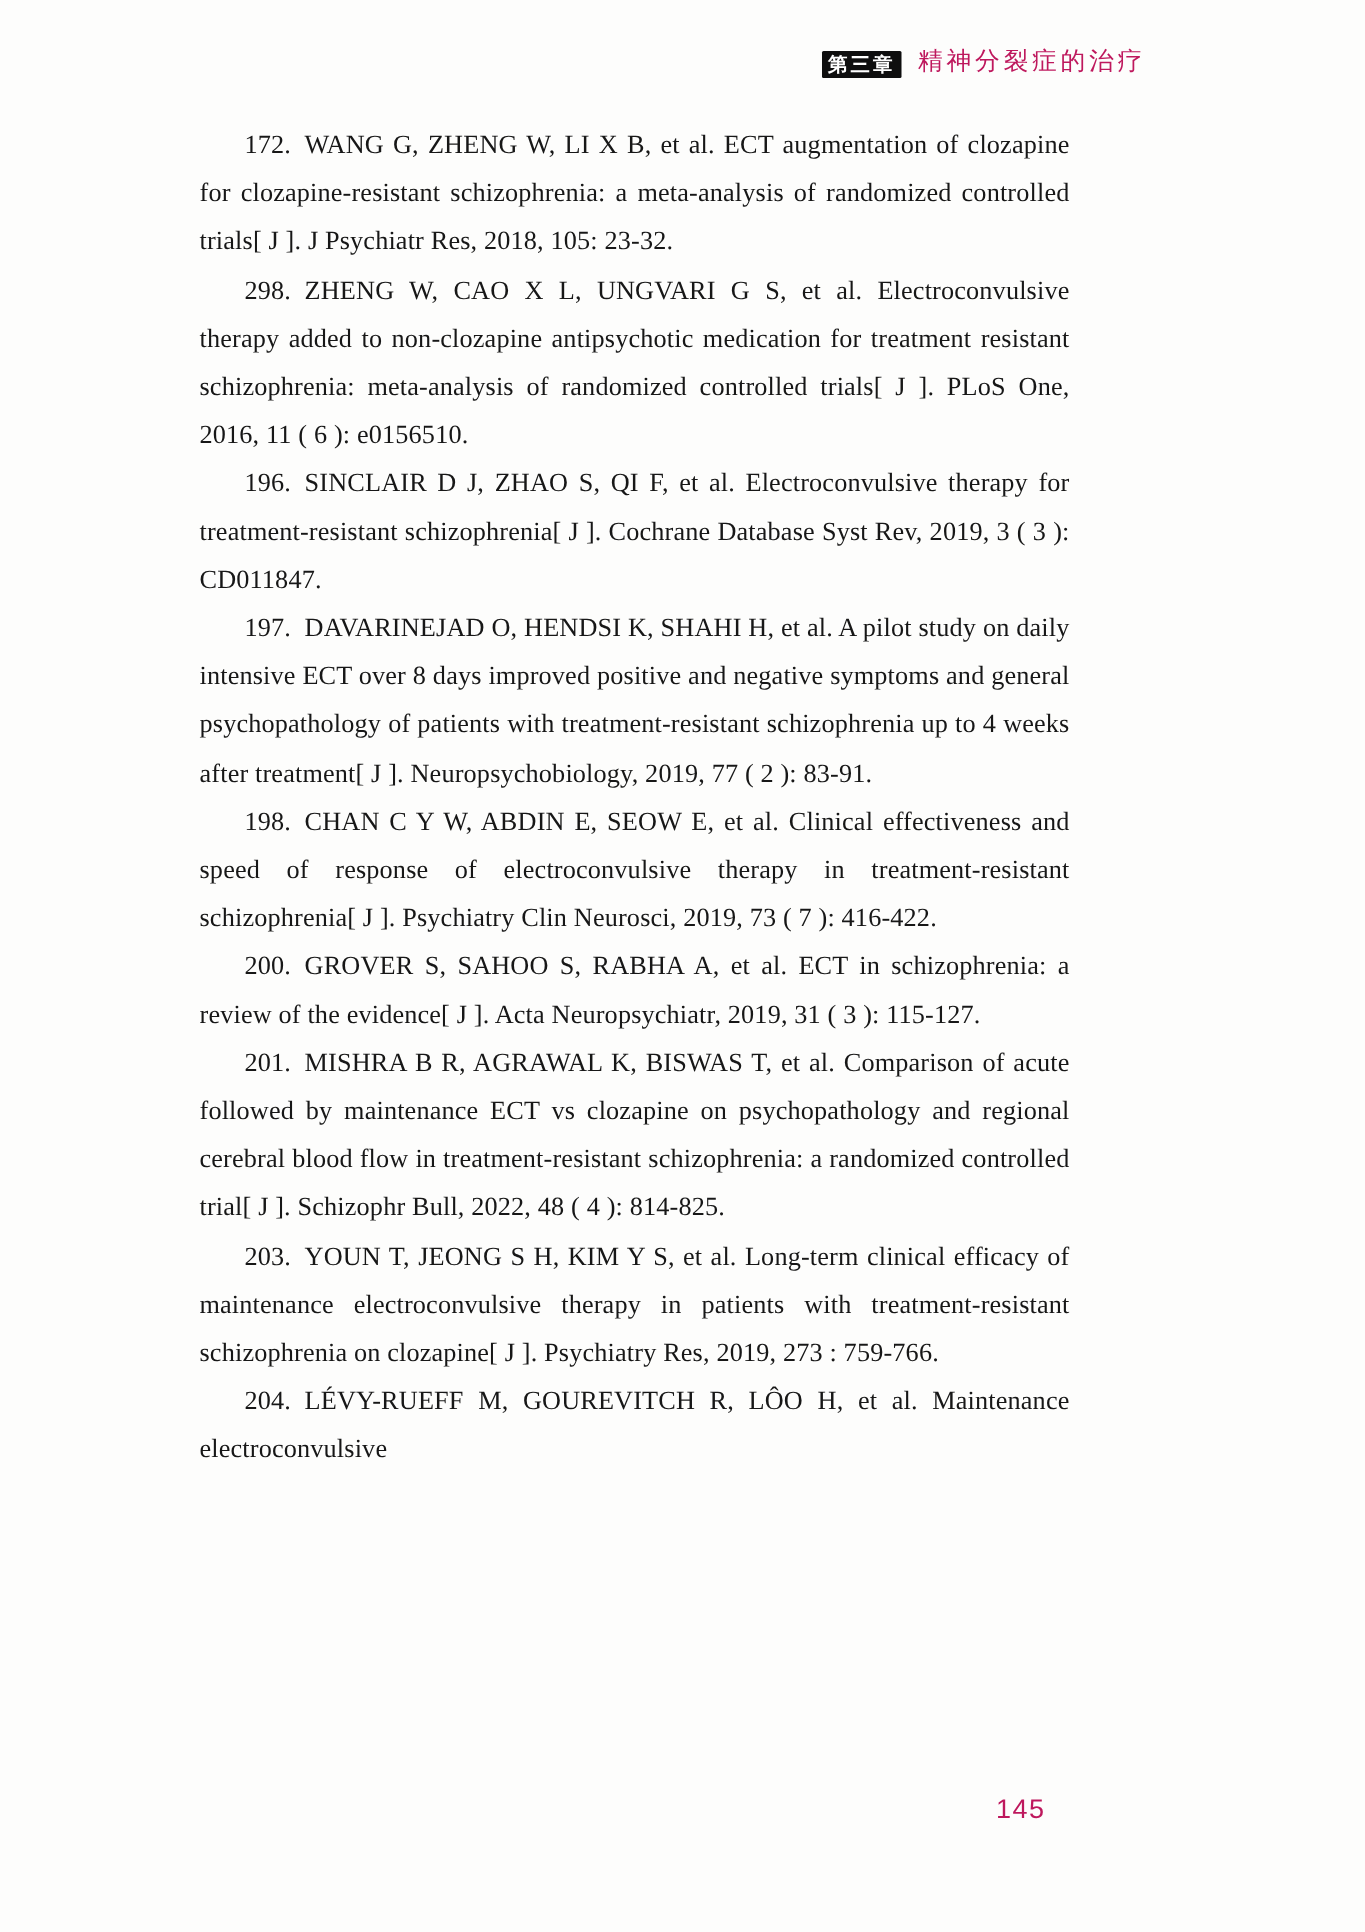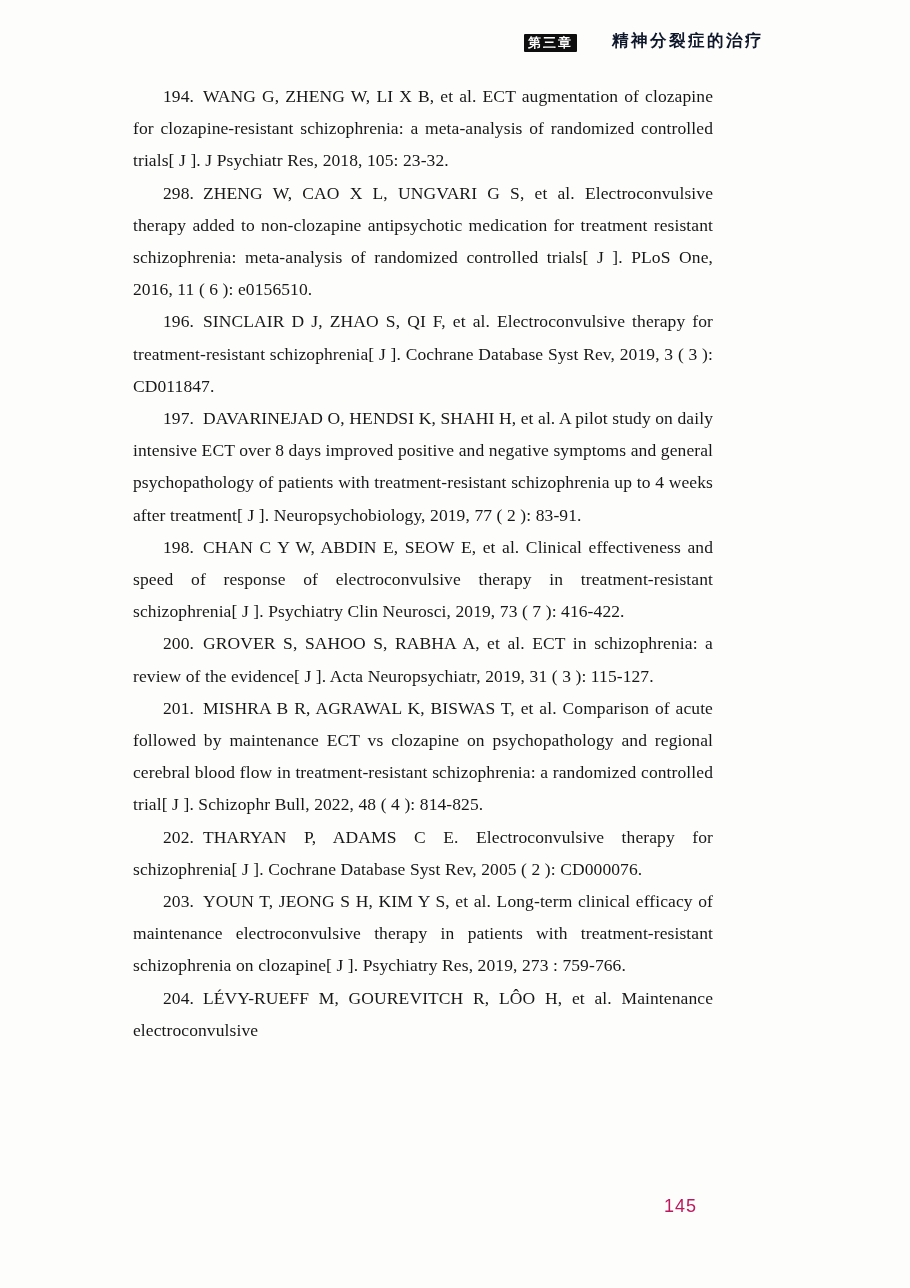--- a/index.html
+++ b/index.html
@@ -30,25 +30,24 @@
     background: #0e0e0e;
     color: #ffffff;
     font-size: 13px;
     font-weight: bold;
     letter-spacing: 2px;
     padding: 1px 4px 2px 4px;
     line-height: 15px;
     border-radius: 1px;
   }
   .chapter-title {
-    color: #0f172a;
+    color: #be185d;
     font-size: 16.5px;
-    font-weight: bold;
+    font-weight: normal;
     letter-spacing: 2.5px;
-    margin-left: 24px;
   }
   
   .text-block {
     position: absolute;
     left: 133px;
     top: 80px;
     width: 580px;
     color: #171717;
     font-size: 17.5px;
     line-height: 32.2px;
@@ -75,27 +74,26 @@
 
 <div class="scan-page">
 
   <div class="chapter-header">
     <span class="chapter-badge">第三章</span>
     <span class="chapter-title">精神分裂症的治疗</span>
   </div>
 
   <div class="text-block">
 
-      <p class="ref"><span class="ref-num">194.</span>WANG G, ZHENG W, LI X B, et al. ECT augmentation of clozapine for clozapine-resistant schizophrenia: a meta-analysis of randomized controlled trials[ J ]. J Psychiatr Res, 2018, 105: 23-32.</p>
+      <p class="ref"><span class="ref-num">172.</span>WANG G, ZHENG W, LI X B, et al. ECT augmentation of clozapine for clozapine-resistant schizophrenia: a meta-analysis of randomized controlled trials[ J ]. J Psychiatr Res, 2018, 105: 23-32.</p>
       <p class="ref"><span class="ref-num">298.</span>ZHENG W, CAO X L, UNGVARI G S, et al. Electroconvulsive therapy added to non-clozapine antipsychotic medication for treatment resistant schizophrenia: meta-analysis of randomized controlled trials[ J ]. PLoS One, 2016, 11 ( 6 ): e0156510.</p>
       <p class="ref"><span class="ref-num">196.</span>SINCLAIR D J, ZHAO S, QI F, et al. Electroconvulsive therapy for treatment-resistant schizophrenia[ J ]. Cochrane Database Syst Rev, 2019, 3 ( 3 ): CD011847.</p>
       <p class="ref"><span class="ref-num">197.</span>DAVARINEJAD O, HENDSI K, SHAHI H, et al. A pilot study on daily intensive ECT over 8 days improved positive and negative symptoms and general psychopathology of patients with treatment-resistant schizophrenia up to 4 weeks after treatment[ J ]. Neuropsychobiology, 2019, 77 ( 2 ): 83-91.</p>
       <p class="ref"><span class="ref-num">198.</span>CHAN C Y W, ABDIN E, SEOW E, et al. Clinical effectiveness and speed of response of electroconvulsive therapy in treatment-resistant schizophrenia[ J ]. Psychiatry Clin Neurosci, 2019, 73 ( 7 ): 416-422.</p>
       <p class="ref"><span class="ref-num">200.</span>GROVER S, SAHOO S, RABHA A, et al. ECT in schizophrenia: a review of the evidence[ J ]. Acta Neuropsychiatr, 2019, 31 ( 3 ): 115-127.</p>
       <p class="ref"><span class="ref-num">201.</span>MISHRA B R, AGRAWAL K, BISWAS T, et al. Comparison of acute followed by maintenance ECT vs clozapine on psychopathology and regional cerebral blood flow in treatment-resistant schizophrenia: a randomized controlled trial[ J ]. Schizophr Bull, 2022, 48 ( 4 ): 814-825.</p>
-      <p class="ref"><span class="ref-num">202.</span>THARYAN P, ADAMS C E. Electroconvulsive therapy for schizophrenia[ J ]. Cochrane Database Syst Rev, 2005 ( 2 ): CD000076.</p>
       <p class="ref"><span class="ref-num">203.</span>YOUN T, JEONG S H, KIM Y S, et al. Long-term clinical efficacy of maintenance electroconvulsive therapy in patients with treatment-resistant schizophrenia on clozapine[ J ]. Psychiatry Res, 2019, 273 : 759-766.</p>
       <p class="ref"><span class="ref-num">204.</span>LÉVY-RUEFF M, GOUREVITCH R, LÔO H, et al. Maintenance electroconvulsive</p>
     </div>
 
   <div class="page-number">145</div>
 
 </div>
 
 </body></html>

